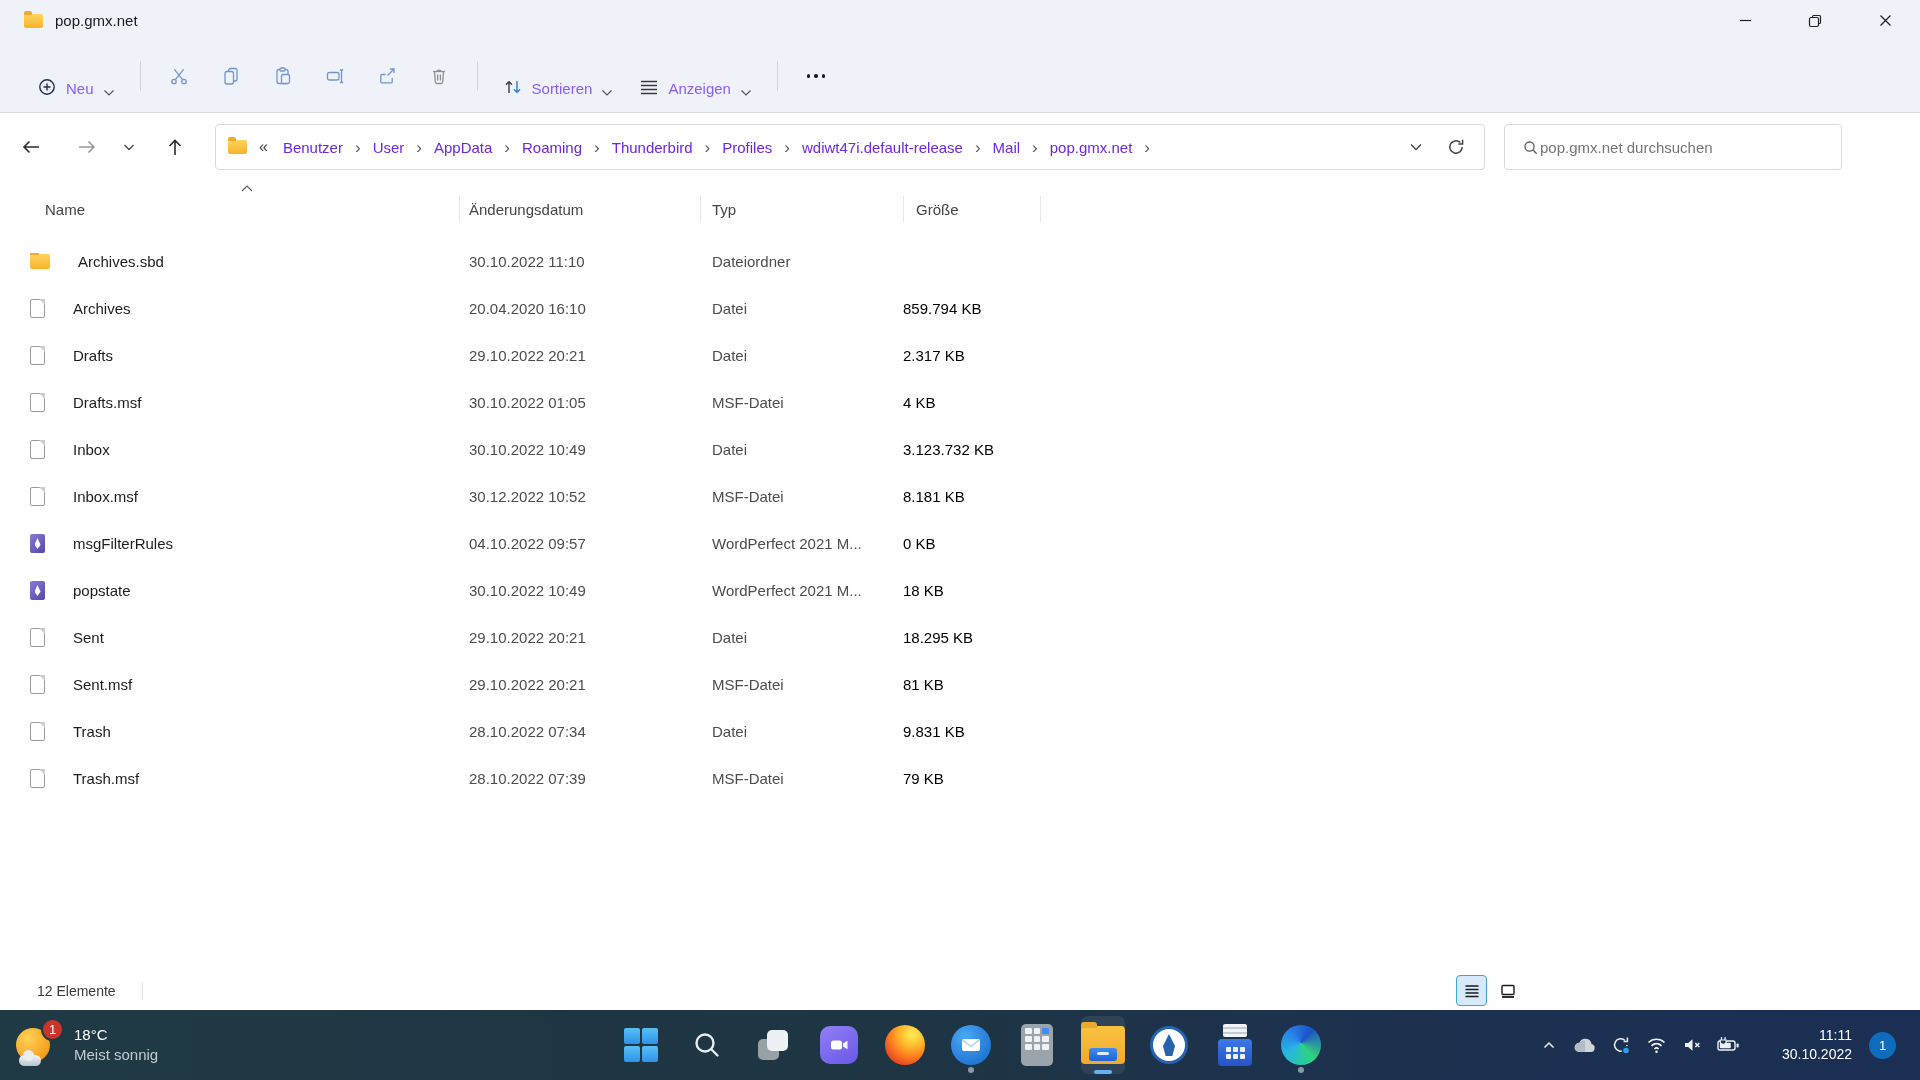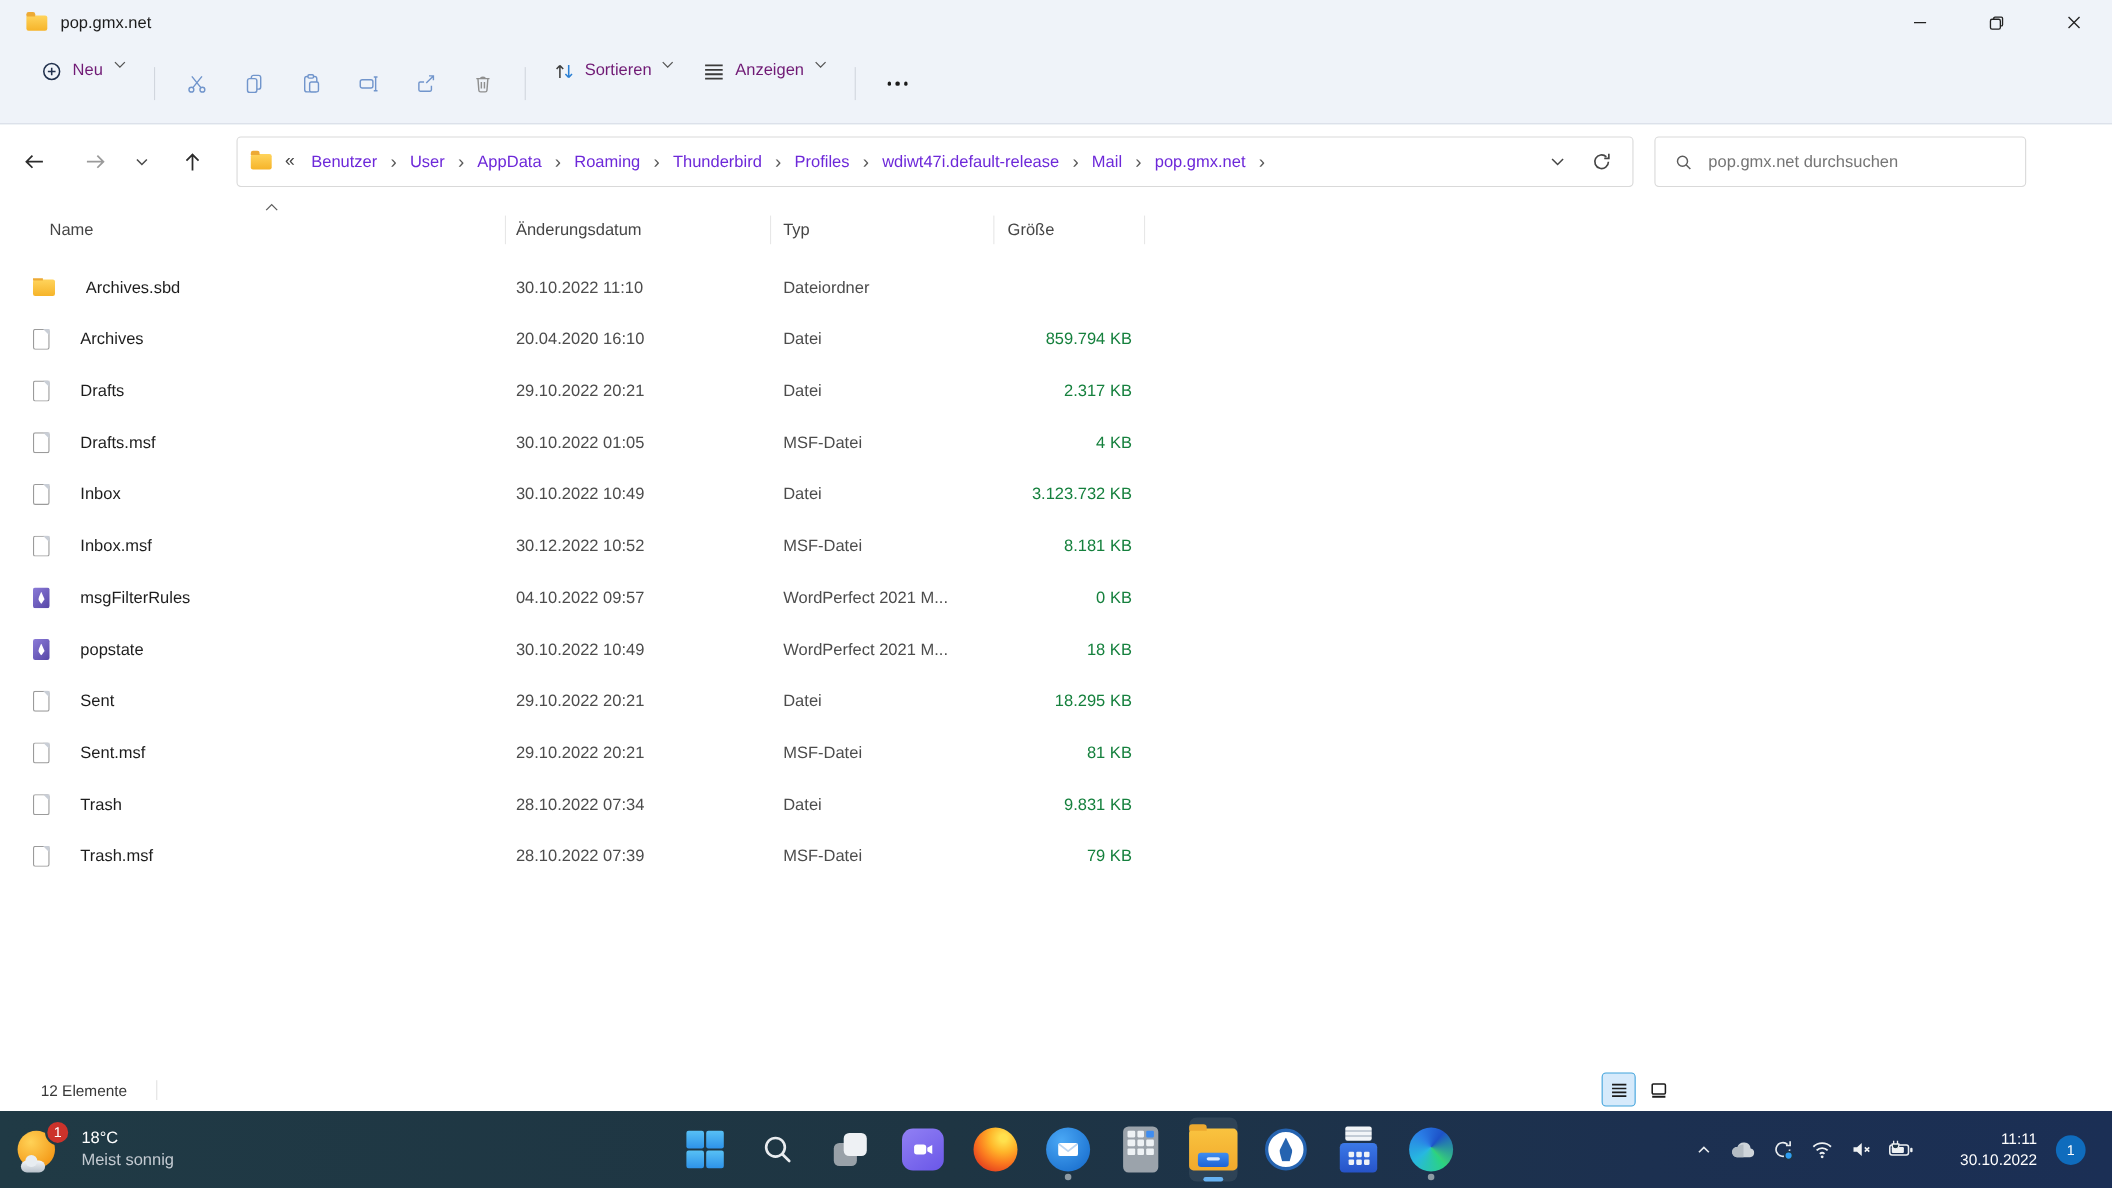--- a/index.html
+++ b/index.html
@@ -11,53 +11,53 @@
   .chrome{position:absolute;top:0;left:0;width:1920px;height:113px;background:#eff3f9;border-bottom:1px solid #d8dde6}
   .titlebar{height:41px;display:flex;align-items:center;justify-content:space-between;padding-left:24px}
   .title-left{display:flex;align-items:center;gap:12px}
   .title-text{font-size:15px;color:#1c1c1c}
   .folder-glyph{width:19px;height:14px;position:relative;background:linear-gradient(#ffd45c,#f6b42a);border-radius:2px}
   .folder-glyph::before{content:'';position:absolute;top:-3px;left:0;width:8px;height:4px;background:#edaa35;border-radius:2px 2px 0 0}
   .win-controls{display:flex;height:41px}
   .win-btn{width:70px;height:41px;border:none;background:transparent;display:flex;align-items:center;justify-content:center;cursor:default}
 
   .toolbar{height:70px;display:flex;align-items:center;padding-left:24px}
-  .tb-btn{display:flex;align-items:flex-start;gap:9px;height:42px;padding:0 13px;border:none;background:transparent;border-radius:5px;font-size:15px;color:#701a75}
+  .tb-btn{display:flex;align-items:flex-end;gap:9px;height:42px;padding:0 13px;border:none;background:transparent;border-radius:5px;font-size:15px;color:#8b5cf6}
   .tb-icon-btn{width:52px;height:42px;display:flex;align-items:center;justify-content:center;border:none;background:transparent;border-radius:5px}
   .tb-sep{width:1px;height:30px;background:#d1d6de;margin:0 12px}
   .dots{display:flex;gap:4px}
   .dots i{width:3.5px;height:3.5px;border-radius:50%;background:#1b1b1b}
 
   
   .addressrow{position:absolute;top:114px;left:0;width:1920px;height:66px;background:#fff}
   .nav-btn{position:absolute;top:12px;width:42px;height:42px;border:none;background:transparent;border-radius:5px;display:flex;align-items:center;justify-content:center}
   .nav-back{left:10px}.nav-fwd{left:66px}.nav-recent{left:112px;width:34px}.nav-up{left:154px}
   .breadcrumb-box{position:absolute;left:215px;top:10px;width:1270px;height:46px;background:#fff;border:1px solid #d9d9d9;border-radius:4px;display:flex;align-items:center;padding:0 12px}
   .bc-list{display:flex;align-items:center}
   .crumb{font-size:15px;color:#6d28d9;padding:3px 7px;border-radius:3px;white-space:nowrap}
   .crumb-sep{font-size:17px;color:#5a5a5a;padding:0 5px;line-height:1}
   .bc-overflow{font-size:16px;color:#444;padding:0 8px 0 12px}
   .bc-right{margin-left:auto;display:flex;align-items:center;gap:20px;padding-right:6px}
-  .search-box{position:absolute;left:1504px;top:10px;width:338px;height:46px;background:#fff;border:1px solid #d9d9d9;border-radius:4px;display:flex;align-items:center;gap:13px;padding:0 16px}
+  .search-box{position:absolute;left:1504px;top:10px;width:338px;height:46px;background:#fff;border:1px solid #d9d9d9;border-radius:4px;display:flex;align-items:center;gap:0;padding:0 16px}
   .search-box input{flex:1;border:none;outline:none;background:transparent;font-size:15px;color:#616161;font-family:inherit}
   .search-box input::placeholder{color:#757575;opacity:1}
 
   
   .listheader{position:absolute;top:190px;left:0;width:1100px;height:38px;display:grid;grid-template-columns:459px 241px 203px 126px;align-items:center;font-size:15px;color:#454545}
   .lh-name{padding-left:45px}.lh-date{padding-left:10px}.lh-type{padding-left:12px}.lh-size{padding-left:13px}
   .col-sep{position:absolute;top:196px;width:1px;height:26px;background:#e7e7e7}
   .sort-caret{position:absolute;left:240px;top:184px}
 
   
   .filelist{position:absolute;top:238px;left:0;width:1100px}
   .row{display:grid;grid-template-columns:429px 241px 203px 126px;height:47px;align-items:center;font-size:15px;padding-left:30px}
   .cell-name{display:flex;align-items:center;gap:28px;color:#1d1d1d;overflow:hidden}
   .cell-date{padding-left:10px;color:#4c4c4c}
   .cell-type{padding-left:12px;color:#4c4c4c;white-space:nowrap}
-  .cell-size{text-align:right;color:#15803d}
+  .cell-size{color:#000000}
   .fileicon{flex:0 0 auto;position:relative}
   .ic-folder{width:20px;height:15px;background:linear-gradient(#ffd45c,#f6b42a);border-radius:2px}
   .ic-folder::before{content:'';position:absolute;top:-3px;left:0;width:9px;height:4px;background:#edaa35;border-radius:2px 2px 0 0}
   .ic-file{width:15px;height:19px;background:#fff;border:1px solid #9b9b9b;border-radius:2px}
   .ic-file::after{content:'';position:absolute;top:-1px;right:-1px;border-style:solid;border-width:0 6px 6px 0;border-color:transparent #c9ced6 transparent transparent}
   .ic-wordperfect{width:15px;height:19px;background:linear-gradient(135deg,#8b7bd8,#5646a6);border-radius:2px}
   .ic-wordperfect::after{content:'';position:absolute;left:4.5px;top:4px;width:6px;height:11px;background:#fff;clip-path:polygon(50% 0,100% 62%,50% 100%,0 62%)}
 
   
   .statusbar{position:absolute;top:972px;left:0;width:1528px;height:38px;background:#fff;display:flex;align-items:center;padding-left:37px;font-size:14px;color:#383838}

